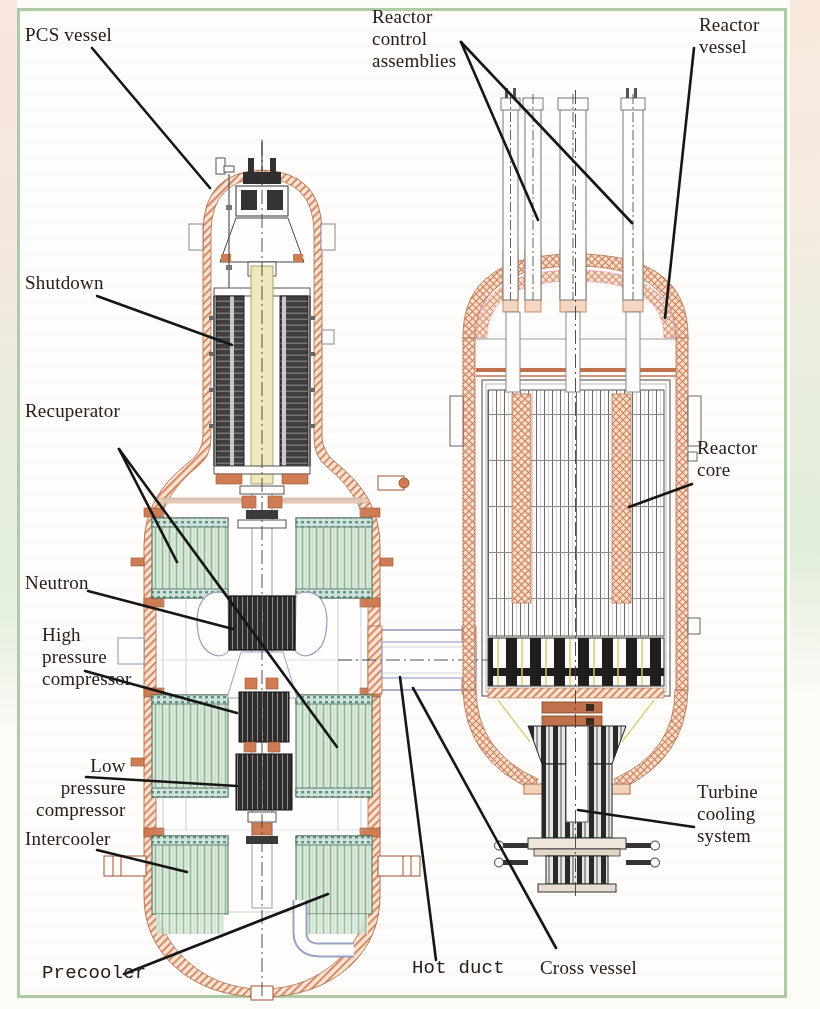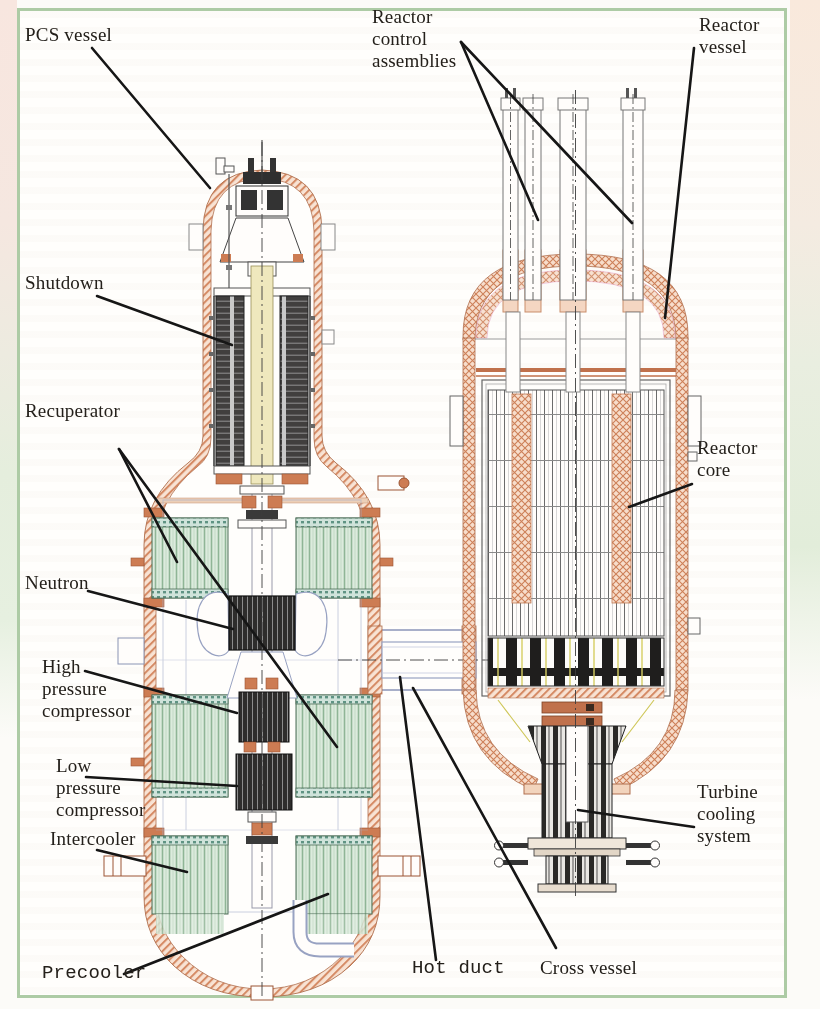--- a/index.html
+++ b/index.html
@@ -352,27 +352,27 @@
 
   <div class="label" style="left:25px;top:24px;">PCS vessel</div>
   <div class="label" style="left:372px;top:6px;">Reactor
 control
 assemblies</div>
   <div class="label" style="left:699px;top:14px;">Reactor
 vessel</div>
   <div class="label" style="left:25px;top:272px;">Shutdown</div>
   <div class="label" style="left:25px;top:400px;">Recuperator</div>
   <div class="label" style="left:25px;top:572px;">Neutron</div>
-  <div class="label" style="left:42px;top:656px;">High
+  <div class="label" style="left:42px;top:624px;">High
 pressure
 compressor</div>
-  <div class="label" style="left:56px;top:755px;">Low
+  <div class="label" style="left:36px;top:755px;text-align:right;">Low
 pressure
 compressor</div>
-  <div class="label" style="left:25px;top:828px;margin-left:25px;">Intercooler</div>
+  <div class="label" style="left:25px;top:828px;">Intercooler</div>
   <div class="label" style="left:42px;top:962px;font-family:Liberation Mono, monospace;">Precooler</div>
   <div class="label" style="left:412px;top:957px;font-family:Liberation Mono, monospace;">Hot duct</div>
   <div class="label" style="left:540px;top:957px;text-align:right;">Cross vessel</div>
   <div class="label" style="left:697px;top:437px;">Reactor
 core</div>
   <div class="label" style="left:697px;top:781px;">Turbine
 cooling
 system</div>
 </div>
 

